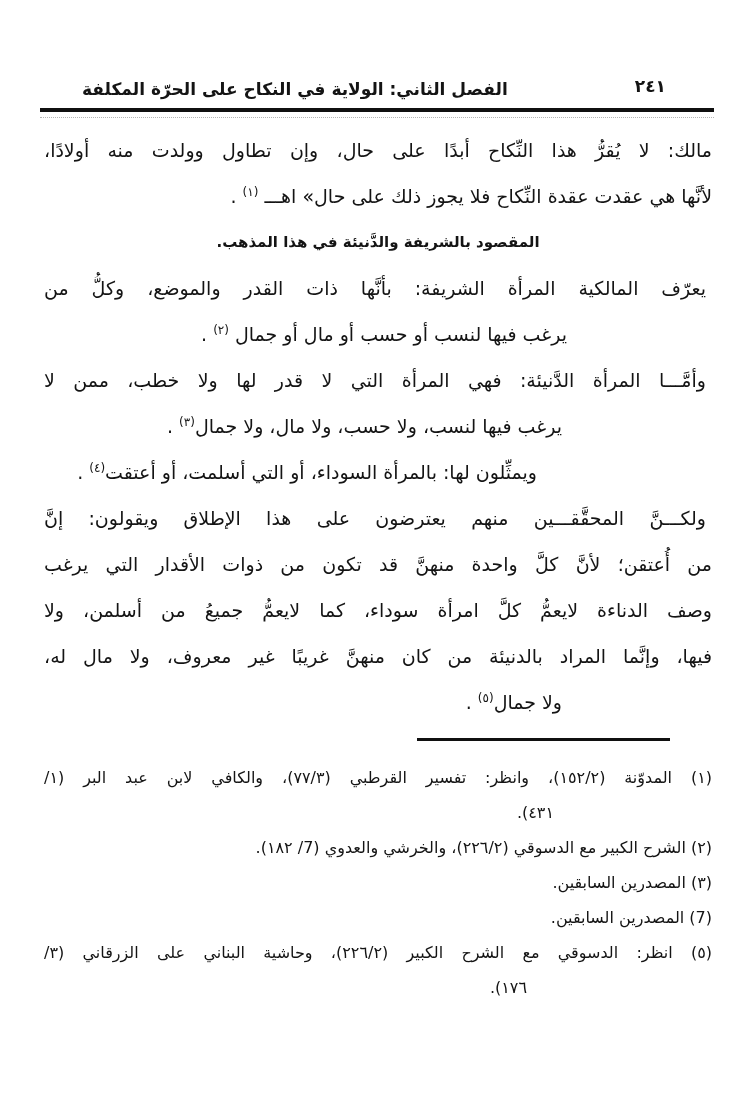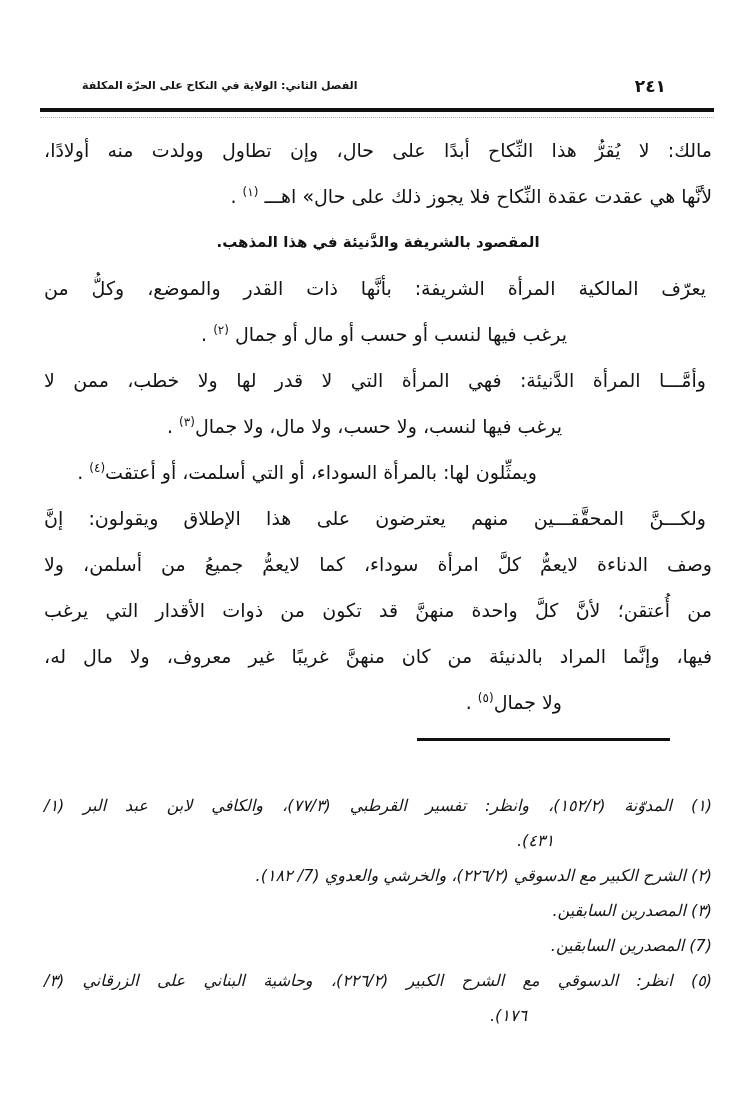--- a/index.html
+++ b/index.html
@@ -9,21 +9,21 @@
     margin:0 auto;
     background:#ffffff;
     font-family:"DejaVu Sans", sans-serif;
     direction:rtl;
     color:#141414;
     overflow:hidden;
   }
   
   .hdr-title{
     position:absolute;top:79px;left:82px;
-    font-size:11px;font-weight:bold;letter-spacing:0;
+    font-size:17px;font-weight:bold;letter-spacing:0;
     white-space:nowrap;
   }
   .hdr-pagenum{
     position:absolute;top:76px;right:90px;
     font-size:17px;font-weight:bold;
   }
   .hdr-rule{
     position:absolute;top:108px;left:40px;right:42px;
     border-top:4px solid #101010;
   }
@@ -54,21 +54,21 @@
     font-size:12px;
     vertical-align:super;
     line-height:0;
   }
   
   .fn-sep{
     position:absolute;top:738px;right:86px;width:253px;
     border-top:3px solid #101010;
   }
   .fn-block{
-    position:absolute;top:788px;right:44px;left:44px;font-style:italic;
+    position:absolute;top:760px;right:44px;left:44px;
   }
   .fline{
     height:35px;line-height:35px;
     font-size:16px;
     text-align:right;
   }
   .f-just{
     text-align:justify;
     text-align-last:justify;
   }
@@ -104,23 +104,23 @@
     <div class="bline l-right" style="padding-right:150px;">
       <span>يرغب فيها لنسب، ولا حسب، ولا مال، ولا جمال</span><sup class="fnref">(٣)</sup><span> .</span>
     </div>
 
     <div class="bline l-right" style="padding-right:175px;">
       <span>ويمثِّلون لها: بالمرأة السوداء، أو التي أسلمت، أو أعتقت</span><sup class="fnref">(٤)</sup><span> .</span>
     </div>
 
     <div class="bline l-just" style="padding-right:6px;">ولكـــنَّ المحقَّقـــين منهم يعترضون على هذا الإطلاق ويقولون: إنَّ</div>
 
+    <div class="bline l-just">من أُعتقن؛ لأنَّ كلَّ واحدة منهنَّ قد تكون من ذوات الأقدار التي يرغب</div>
+
     <div class="bline l-just">وصف الدناءة لايعمُّ كلَّ امرأة سوداء، كما لايعمُّ جميعُ من أسلمن، ولا</div>
-
-    <div class="bline l-just">من أُعتقن؛ لأنَّ كلَّ واحدة منهنَّ قد تكون من ذوات الأقدار التي يرغب</div>
 
     <div class="bline l-just">فيها، وإنَّما المراد بالدنيئة من كان منهنَّ غريبًا غير معروف، ولا مال له،</div>
 
     <div class="bline l-right" style="padding-right:150px;text-align:right;">
       <span>ولا جمال</span><sup class="fnref">(٥)</sup><span> .</span>
     </div>
 
   </div>
 
   <div class="fn-sep"></div>

